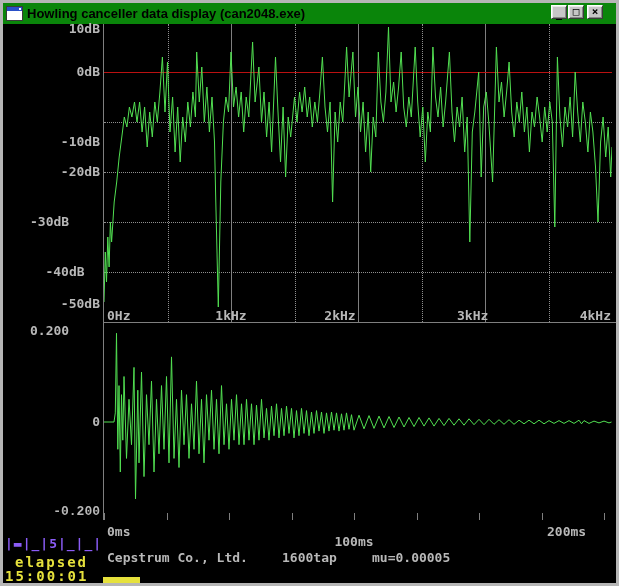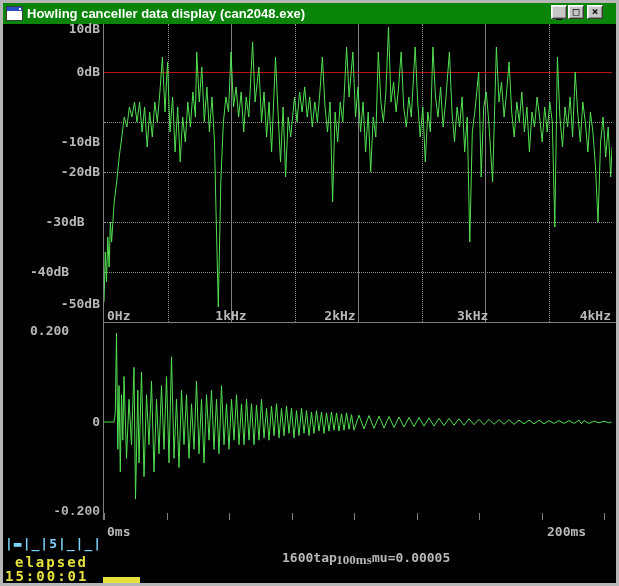--- a/index.html
+++ b/index.html
@@ -4,21 +4,21 @@
 <style>
   html,body{margin:0;padding:0;background:#6b6b6b;}
   .window{position:relative;width:619px;height:586px;background:#000;box-sizing:border-box;
           border:3px solid var(--frame,#b6b6b6);overflow:hidden;
           font-family:"DejaVu Sans Mono",monospace;}
   
   .titlebar{position:absolute;left:0;top:0;width:613px;height:21px;background:var(--titlebar,#0a850a);}
   .app-icon{position:absolute;left:3px;top:3px;width:15px;height:13px;background:#fff;border:1px solid #3a3a3a;}
   .app-icon .bar{position:absolute;left:0;top:0;right:0;height:4px;background:#2a50c8;}
   .app-icon .dot{position:absolute;right:1px;top:1px;width:2px;height:2px;background:#fff;}
-  .title-text{position:absolute;left:24px;top:3px;color:#ffffff;
+  .title-text{position:absolute;left:24px;top:3px;color:#000000;
               font:bold 13px "Liberation Sans",sans-serif;white-space:pre;}
   .win-btn{position:absolute;top:2px;width:16px;height:14px;background:var(--btn_face,#c6c6c6);
            border:1px solid;border-color:#ffffff #3c3c3c #3c3c3c #ffffff;
            box-shadow:inset 1px 1px 0 #e9e9e9, inset -1px -1px 0 #868686;
            color:#000;font:bold 10px "DejaVu Sans Mono",monospace;text-align:center;line-height:11px;
            box-sizing:border-box;}
   #btn-min{right:49px;line-height:15px;}
   #btn-max{right:32px;font-size:11px;}
   #btn-close{right:13px;font-size:11px;}
   
@@ -65,52 +65,53 @@
       <div class="vline dotted" style="left: 546px; top: 21px; height: 298px;"></div>
       <div class="hline dotted" style="left: 101px; top: 119px; width: 508px;"></div>
       <div class="hline dotted" style="left: 101px; top: 169px; width: 508px;"></div>
       <div class="hline dotted" style="left: 101px; top: 219px; width: 508px;"></div>
       <div class="hline dotted" style="left: 101px; top: 269px; width: 508px;"></div>
       <div class="refline" style="left: 101px; top: 69px; width: 508px;"></div>
       <div class="mono" style="left: 27px; width: 70px; top: 19px; text-align: right;">10dB</div>
       <div class="mono" style="left: 27px; width: 70px; top: 62px; text-align: right;">0dB</div>
       <div class="mono" style="left: 27px; width: 70px; top: 112px; text-align: right; margin-top: 20px;">-10dB</div>
       <div class="mono" style="left: 27px; width: 70px; top: 162px; text-align: right;">-20dB</div>
-      <div class="mono" style="left: 27px; width: 70px; top: 212px; text-align: center;">-30dB</div>
-      <div class="mono" style="left: 27px; width: 70px; top: 262px; text-align: left;">-40dB</div>
+      <div class="mono" style="left: 27px; width: 70px; top: 212px; text-align: left;">-30dB</div>
+      <div class="mono" style="left: 27px; width: 70px; top: 262px; text-align: center;">-40dB</div>
       <div class="mono" style="left: 27px; width: 70px; top: 294px; text-align: right;">-50dB</div>
       <div class="mono" style="top: 306px; left: 104px;">0Hz</div>
       <div class="mono" style="top: 306px; left: 200px; width: 56px; text-align: center;">1kHz</div>
       <div class="mono" style="top: 306px; left: 309px; width: 56px; text-align: center;">2kHz</div>
       <div class="mono" style="top: 306px; left: 454px; width: 56px; text-align: left;">3kHz</div>
       <div class="mono" style="top: 306px; left: 552px; width: 56px; text-align: right;">4kHz</div>
       <div class="tick" style="left: 101px; top: 510px;"></div>
       <div class="tick" style="left: 164px; top: 510px;"></div>
       <div class="tick" style="left: 226px; top: 510px;"></div>
       <div class="tick" style="left: 289px; top: 510px;"></div>
       <div class="tick" style="left: 351px; top: 510px;"></div>
       <div class="tick" style="left: 414px; top: 510px;"></div>
       <div class="tick" style="left: 476px; top: 510px;"></div>
       <div class="tick" style="left: 539px; top: 510px;"></div>
       <div class="tick" style="left: 601px; top: 510px;"></div>
       <div class="mono" style="left: 27px; width: 70px; top: 321px; text-align: left;">0.200</div>
       <div class="mono" style="left: 27px; width: 70px; top: 412px; text-align: right;">0</div>
       <div class="mono" style="left: 27px; width: 70px; top: 502px; text-align: right; font-family: Liberation Mono, monospace;">-0.200</div>
       <div class="mono" style="top: 522px; left: 104px;">0ms</div>
-      <div class="mono" style="top: 550px; left: 323px; width: 56px; text-align: center; font-family: Liberation Serif, serif;">100ms</div>
+      <div class="mono" style="top: 532px; left: 323px; width: 56px; text-align: center;">100ms</div>
       <div class="mono" style="top: 522px; left: 544px; width: 56px; ">200ms</div>
     </div>
 
   <svg id="svg-spectrum" style="left:101px;top:21px;" width="508" height="298" viewBox="0 0 508 298">
     <polyline points="0.0,278.0 1.3,228.0 2.5,258.0 3.8,213.0 5.1,243.0 6.4,198.0 7.6,218.0 10.2,178.0 12.7,158.0 15.2,133.0 17.8,113.0 20.3,93.0 22.9,103.0 25.4,83.0 27.9,93.0 30.5,78.0 33.0,98.0 35.6,78.0 38.1,108.0 40.6,83.0 43.2,123.0 45.7,88.0 48.3,113.0 50.8,78.0 53.3,98.0 55.9,68.0 58.4,33.0 61.0,88.0 63.5,38.0 66.0,108.0 68.6,73.0 71.1,128.0 73.7,83.0 76.2,138.0 78.7,93.0 81.3,118.0 83.8,78.0 86.4,103.0 88.9,68.0 91.4,93.0 92.7,28.0 95.3,78.0 97.8,43.0 100.3,98.0 102.9,63.0 105.4,108.0 108.0,73.0 110.5,118.0 111.8,178.0 114.3,283.0 116.8,158.0 119.4,98.0 121.9,73.0 124.5,88.0 127.0,28.0 129.5,83.0 132.1,63.0 134.6,93.0 137.2,68.0 139.7,108.0 142.2,73.0 144.8,93.0 148.6,18.0 151.1,78.0 154.9,43.0 157.5,98.0 160.0,68.0 162.6,113.0 165.1,78.0 167.6,128.0 171.5,33.0 174.0,88.0 176.5,138.0 179.1,83.0 181.6,153.0 184.2,93.0 186.7,113.0 190.5,73.0 193.0,98.0 195.6,68.0 198.1,88.0 200.7,63.0 203.2,93.0 205.7,73.0 208.3,103.0 210.8,78.0 213.4,98.0 215.9,68.0 218.4,33.0 221.0,83.0 223.5,108.0 226.1,78.0 228.6,178.0 231.1,88.0 233.7,118.0 236.2,78.0 238.8,98.0 242.6,23.0 245.1,73.0 248.9,28.0 251.5,93.0 254.0,63.0 256.5,108.0 259.1,78.0 261.6,128.0 264.2,88.0 266.7,148.0 269.2,93.0 271.8,113.0 274.3,28.0 276.9,78.0 279.4,98.0 281.9,68.0 284.5,3.0 287.0,78.0 289.6,58.0 292.1,88.0 294.6,63.0 297.2,28.0 299.7,83.0 302.3,103.0 304.8,73.0 307.3,93.0 311.2,23.0 313.7,78.0 316.2,113.0 318.8,83.0 321.3,138.0 323.8,88.0 326.4,108.0 328.9,23.0 331.5,73.0 334.0,93.0 336.6,63.0 339.1,103.0 341.6,78.0 345.4,28.0 348.0,88.0 350.5,118.0 353.1,83.0 355.6,103.0 358.1,73.0 360.7,128.0 363.2,93.0 365.8,218.0 368.3,108.0 370.8,88.0 374.7,48.0 377.2,153.0 379.7,83.0 382.3,68.0 384.8,98.0 388.6,158.0 392.4,23.0 395.0,78.0 397.5,58.0 400.1,93.0 402.6,68.0 405.1,38.0 407.7,88.0 410.2,113.0 412.8,78.0 415.3,98.0 417.8,68.0 420.4,108.0 422.9,83.0 425.4,128.0 428.0,88.0 430.5,103.0 433.1,73.0 435.6,93.0 438.2,118.0 440.7,83.0 443.2,108.0 445.8,78.0 448.3,98.0 450.8,203.0 453.4,33.0 455.9,93.0 458.5,123.0 461.0,83.0 463.6,103.0 466.1,73.0 468.6,113.0 471.2,48.0 473.7,88.0 476.3,118.0 478.8,78.0 481.3,98.0 483.9,128.0 486.4,88.0 488.9,108.0 491.5,143.0 494.0,198.0 496.6,118.0 499.1,93.0 501.7,133.0 504.2,103.0 506.7,153.0 508.0,123.0"></polyline>
   </svg>
   <svg id="svg-wave" style="left:101px;top:320px;" width="508" height="195" viewBox="0 0 508 195">
     <polyline points="0.0,99.0 10.0,99.0 11.3,89.9 12.5,10.3 13.8,126.3 15.0,62.6 16.3,149.0 17.5,71.7 18.8,117.2 20.0,53.5 22.5,135.4 25.0,76.3 27.5,121.7 30.0,44.4 31.5,175.9 33.8,67.2 35.0,139.9 37.5,49.0 40.0,153.6 42.5,71.7 45.0,121.7 47.5,58.1 50.0,149.0 52.5,76.3 55.0,130.8 57.5,62.6 60.0,126.3 62.5,53.5 65.0,139.9 67.5,33.9 70.0,135.4 72.5,76.3 75.0,144.5 77.5,67.2 80.0,121.7 82.5,71.7 85.0,135.4 87.5,80.8 90.0,126.3 92.5,58.1 95.0,130.8 97.5,76.3 100.0,139.9 102.5,71.7 105.0,117.2 107.5,67.2 110.0,126.3 112.5,76.3 115.0,130.8 117.5,62.6 120.0,121.7 122.5,80.8 125.0,126.3 127.5,76.3 130.0,117.2 132.5,71.7 135.0,121.7 137.5,80.8 140.0,121.7 142.5,76.3 145.0,117.2 147.5,80.8 150.0,121.7 152.5,82.2 155.0,117.2 157.5,76.3 160.0,114.9 162.5,85.4 165.0,117.2 167.5,83.1 170.0,112.7 172.5,80.8 175.0,114.9 177.5,85.4 180.0,112.7 182.5,83.1 185.0,110.4 187.5,85.4 190.0,114.9 192.5,87.6 195.0,112.7 197.5,85.4 200.0,110.4 202.5,87.6 205.0,112.7 207.5,89.0 210.0,110.4 212.5,87.6 215.0,108.1 217.5,89.0 220.0,110.4 222.5,89.9 225.0,108.1 227.5,89.0 230.0,107.2 232.5,89.9 235.0,108.1 237.5,90.8 240.0,107.2 242.5,89.9 245.0,106.3 247.5,91.7 250.0,107.2 255.0,92.2 260.0,105.8 265.0,92.6 270.0,105.4 275.0,93.1 280.0,104.9 285.0,93.5 290.0,104.5 295.0,94.0 300.0,104.0 305.0,94.5 310.0,103.6 315.0,94.5 320.0,103.1 325.0,94.9 330.0,103.1 335.0,95.4 340.0,102.6 345.0,95.4 350.0,102.2 355.0,95.8 360.0,102.2 365.0,95.8 370.0,101.7 375.0,96.3 380.0,101.7 385.0,96.3 390.0,101.3 395.0,96.7 400.0,101.3 405.0,96.7 410.0,101.3 415.0,97.2 420.0,100.8 425.0,97.2 430.0,100.8 435.0,97.2 440.0,100.8 445.0,97.6 450.0,100.4 455.0,97.6 460.0,100.4 465.0,97.6 470.0,100.4 475.0,97.2 477.5,100.8 480.0,97.6 485.0,100.4 490.0,98.1 495.0,99.9 500.0,98.1 505.0,99.9 507.5,99.0"></polyline>
   </svg>
 
-  <div class="mono" style="left:2px;top:534px;color:#7dd3fc;letter-spacing:1px;">|▬|_|5|_|_|</div>
+  <div class="mono" style="left:2px;top:534px;color:#8b5cf6;letter-spacing:1px;">|▬|_|5|_|_|</div>
   <div class="yellow" style="left:12px;top:552px;">elapsed</div>
   <div class="yellow" style="left:2px;top:566px;">15:00:01</div>
+  <div class="mono" style="left:104px;top:548px;">Cepstrum Co., Ltd.</div>
   <div class="mono" style="left:279px;top:548px;">1600tap</div>
   <div class="mono" style="left:369px;top:548px;">mu=0.00005</div>
   <div class="progress" style="left:100px;top:574px;width:37px;height:6px;"></div>
 
 </div>
 
 </body></html>

